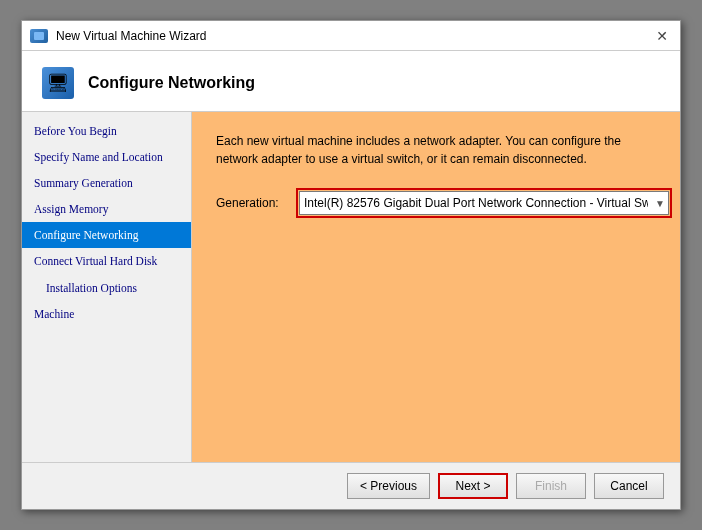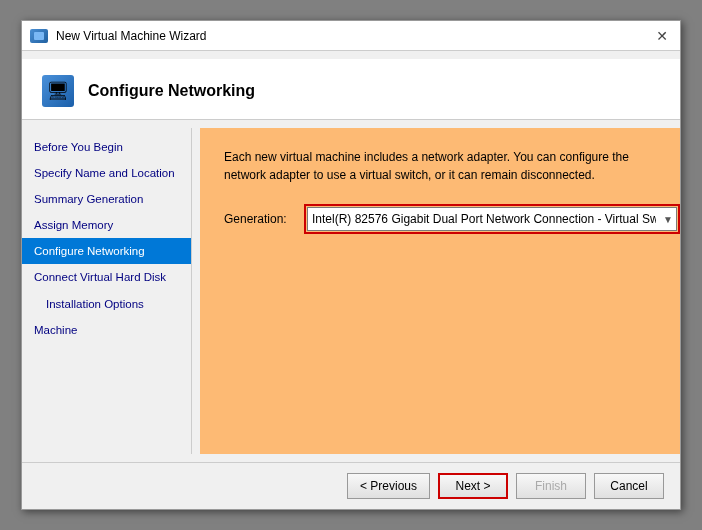--- a/index.html
+++ b/index.html
@@ -1,15 +1,15 @@
 <!DOCTYPE html>
 <html><head>
   <meta charset="utf-8">
   <style>
-    * { box-sizing: border-box; margin: 0; padding: 0; gap: 8px; }
+    * { box-sizing: border-box; margin: 0; padding: 0; }
     body {
       background: #808080;
       display: flex;
       align-items: center;
       justify-content: center;
       width: 702px;
       height: 530px;
       font-family: 'Segoe UI', Tahoma, sans-serif;
       font-size: 12px;
     }
@@ -104,20 +104,21 @@
     }
 
     
     .sidebar {
       width: 170px;
       background: #f0f0f0;
       border-right: 1px solid #ccc;
       padding: 6px 0;
       flex-shrink: 0;
       overflow-y: auto;
+      font-family: Liberation Serif, serif;
     }
     .sidebar-item {
       padding: 5px 12px;
       cursor: pointer;
       color: #000080;
       font-size: 11.5px;
       line-height: 1.4;
     }
     .sidebar-item.active {
       background: #0078d7;

